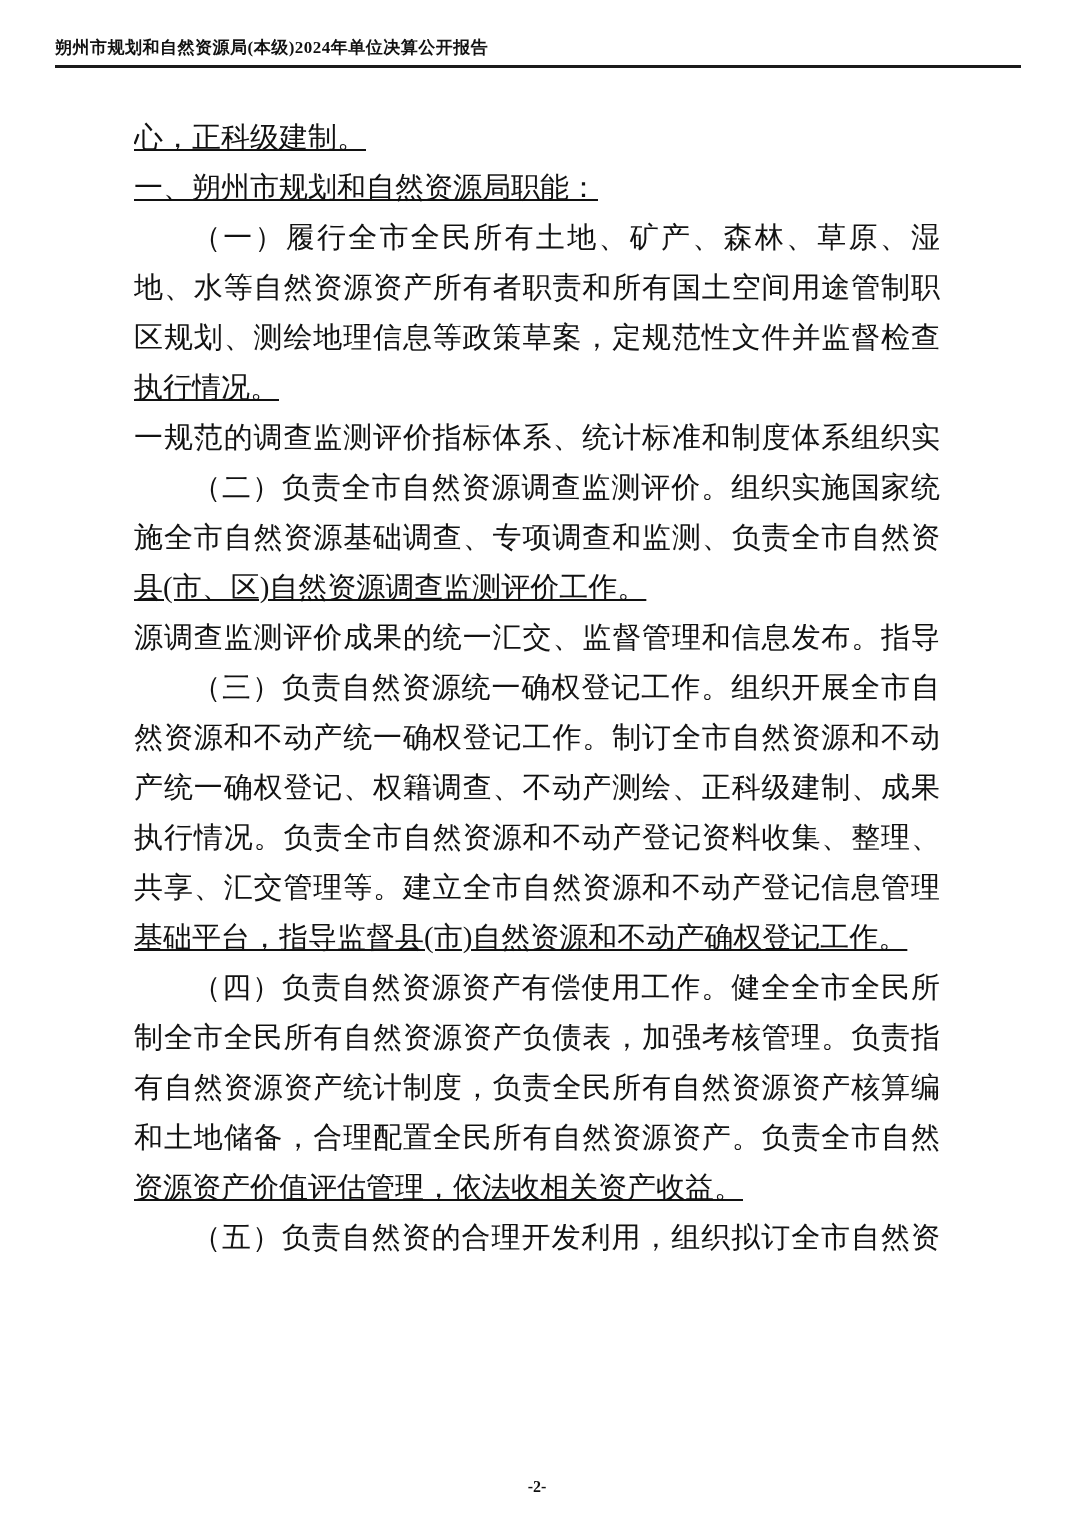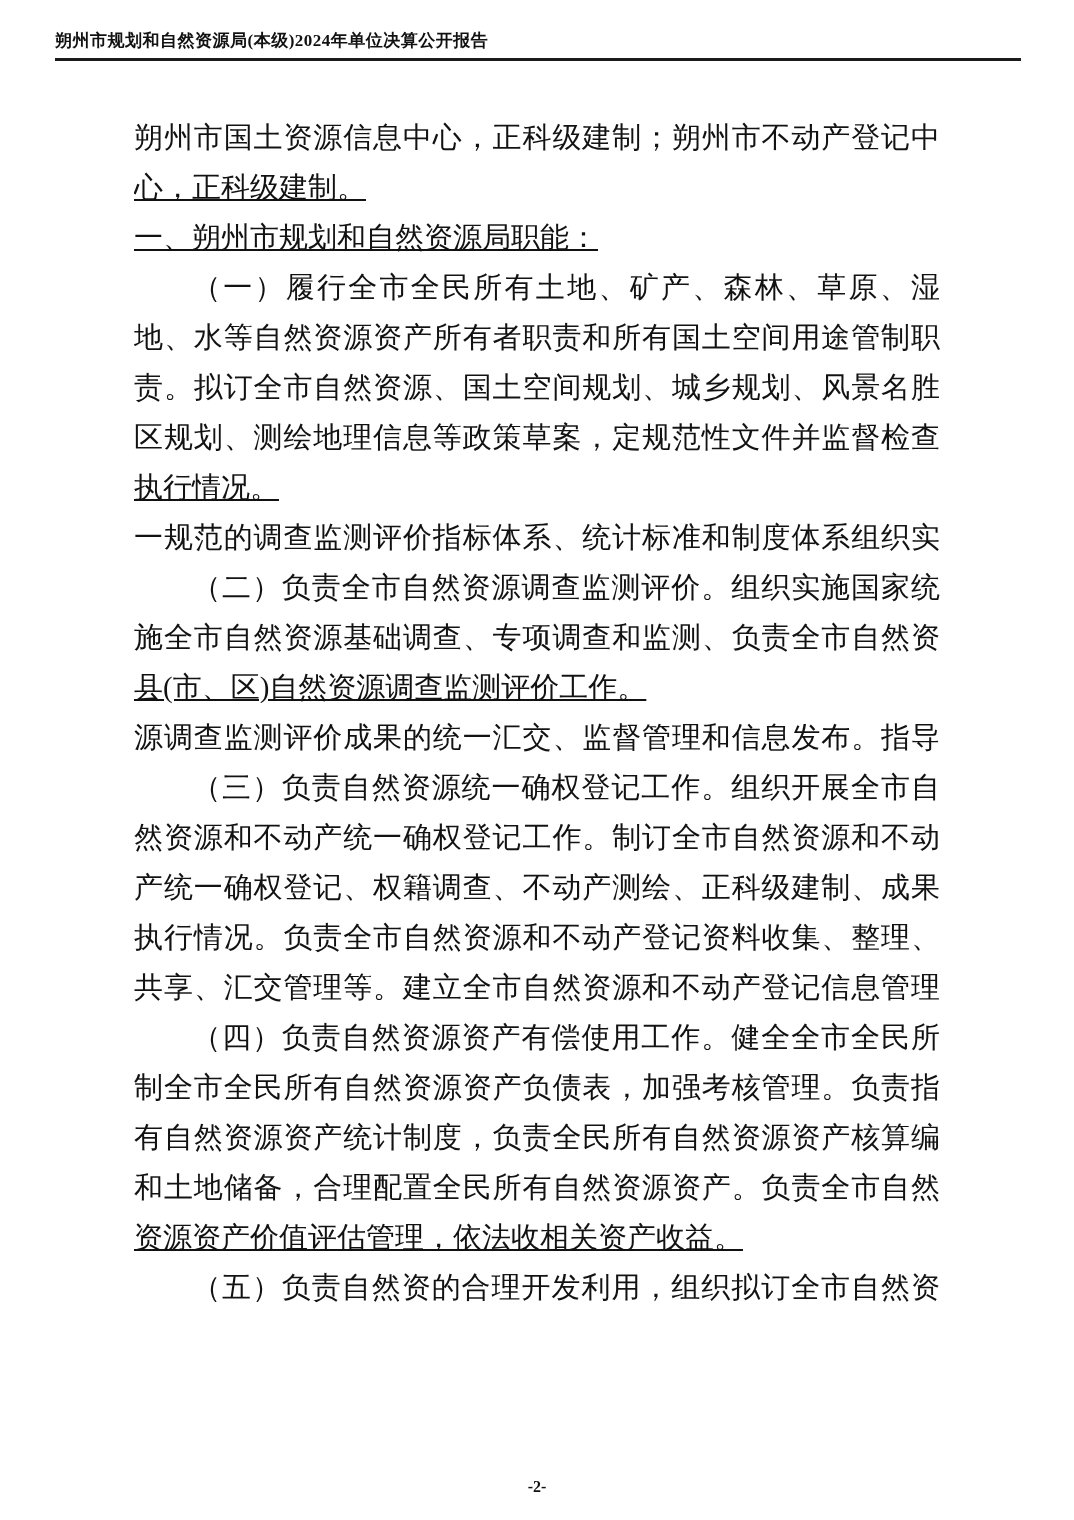--- a/index.html
+++ b/index.html
@@ -15,20 +15,21 @@
     position:absolute;
     left:55px;right:53px;top:30px;
   }
   .header-title{
     font-size:17px;
     font-weight:bold;
     color:#111;
     letter-spacing:0.5px;
     line-height:22px;
     white-space:nowrap;
+    margin-top:7px;
   }
   .header-rule{
     margin-top:6px;
     height:0;
     border-bottom:3px solid #1b1b1b;
   }
   .doc-body{
     position:absolute;
     left:134px;top:112px;
     width:806px;
@@ -70,38 +71,37 @@
 <body>
 
 <div class="page">
 
   <div class="header">
     <div class="header-title">朔州市规划和自然资源局(本级)2024年单位决算公开报告</div>
     <div class="header-rule"></div>
   </div>
 
   <div class="doc-body" id="doc-body">
-      <div class="text-line j">朔州市国土资源信息中心，正科级建制；朔州市不动产登记中</div>
       <div class="text-line nj">心，正科级建制。</div>
       <div class="text-line nj">一、朔州市规划和自然资源局职能：</div>
       <div class="text-line j ind">（一）履行全市全民所有土地、矿产、森林、草原、湿</div>
       <div class="text-line j">地、水等自然资源资产所有者职责和所有国土空间用途管制职</div>
-      <div class="text-line j">责。拟订全市自然资源、国土空间规划、城乡规划、风景名胜</div>
       <div class="text-line j">区规划、测绘地理信息等政策草案，定规范性文件并监督检查</div>
       <div class="text-line nj">执行情况。</div>
       <div class="text-line j">一规范的调查监测评价指标体系、统计标准和制度体系组织实</div>
       <div class="text-line j ind">（二）负责全市自然资源调查监测评价。组织实施国家统</div>
       <div class="text-line j">施全市自然资源基础调查、专项调查和监测、负责全市自然资</div>
       <div class="text-line nj">县(市、区)自然资源调查监测评价工作。</div>
       <div class="text-line j">源调查监测评价成果的统一汇交、监督管理和信息发布。指导</div>
       <div class="text-line j ind">（三）负责自然资源统一确权登记工作。组织开展全市自</div>
       <div class="text-line j">然资源和不动产统一确权登记工作。制订全市自然资源和不动</div>
       <div class="text-line j">产统一确权登记、权籍调查、不动产测绘、正科级建制、成果应</div>
       <div class="text-line j">执行情况。负责全市自然资源和不动产登记资料收集、整理、</div>
       <div class="text-line j">共享、汇交管理等。建立全市自然资源和不动产登记信息管理</div>
+      <div class="text-line nj">基础平台，指导监督县(市)自然资源和不动产确权登记工作。</div>
       <div class="text-line j ind">（四）负责自然资源资产有偿使用工作。健全全市全民所</div>
       <div class="text-line j">制全市全民所有自然资源资产负债表，加强考核管理。负责指</div>
       <div class="text-line j">有自然资源资产统计制度，负责全民所有自然资源资产核算编</div>
       <div class="text-line j">和土地储备，合理配置全民所有自然资源资产。负责全市自然</div>
       <div class="text-line nj">资源资产价值评估管理，依法收相关资产收益。</div>
       <div class="text-line j ind">（五）负责自然资的合理开发利用，组织拟订全市自然资</div>
     </div>
 
   <div class="footer">
     <span class="page-number">-2-</span>

